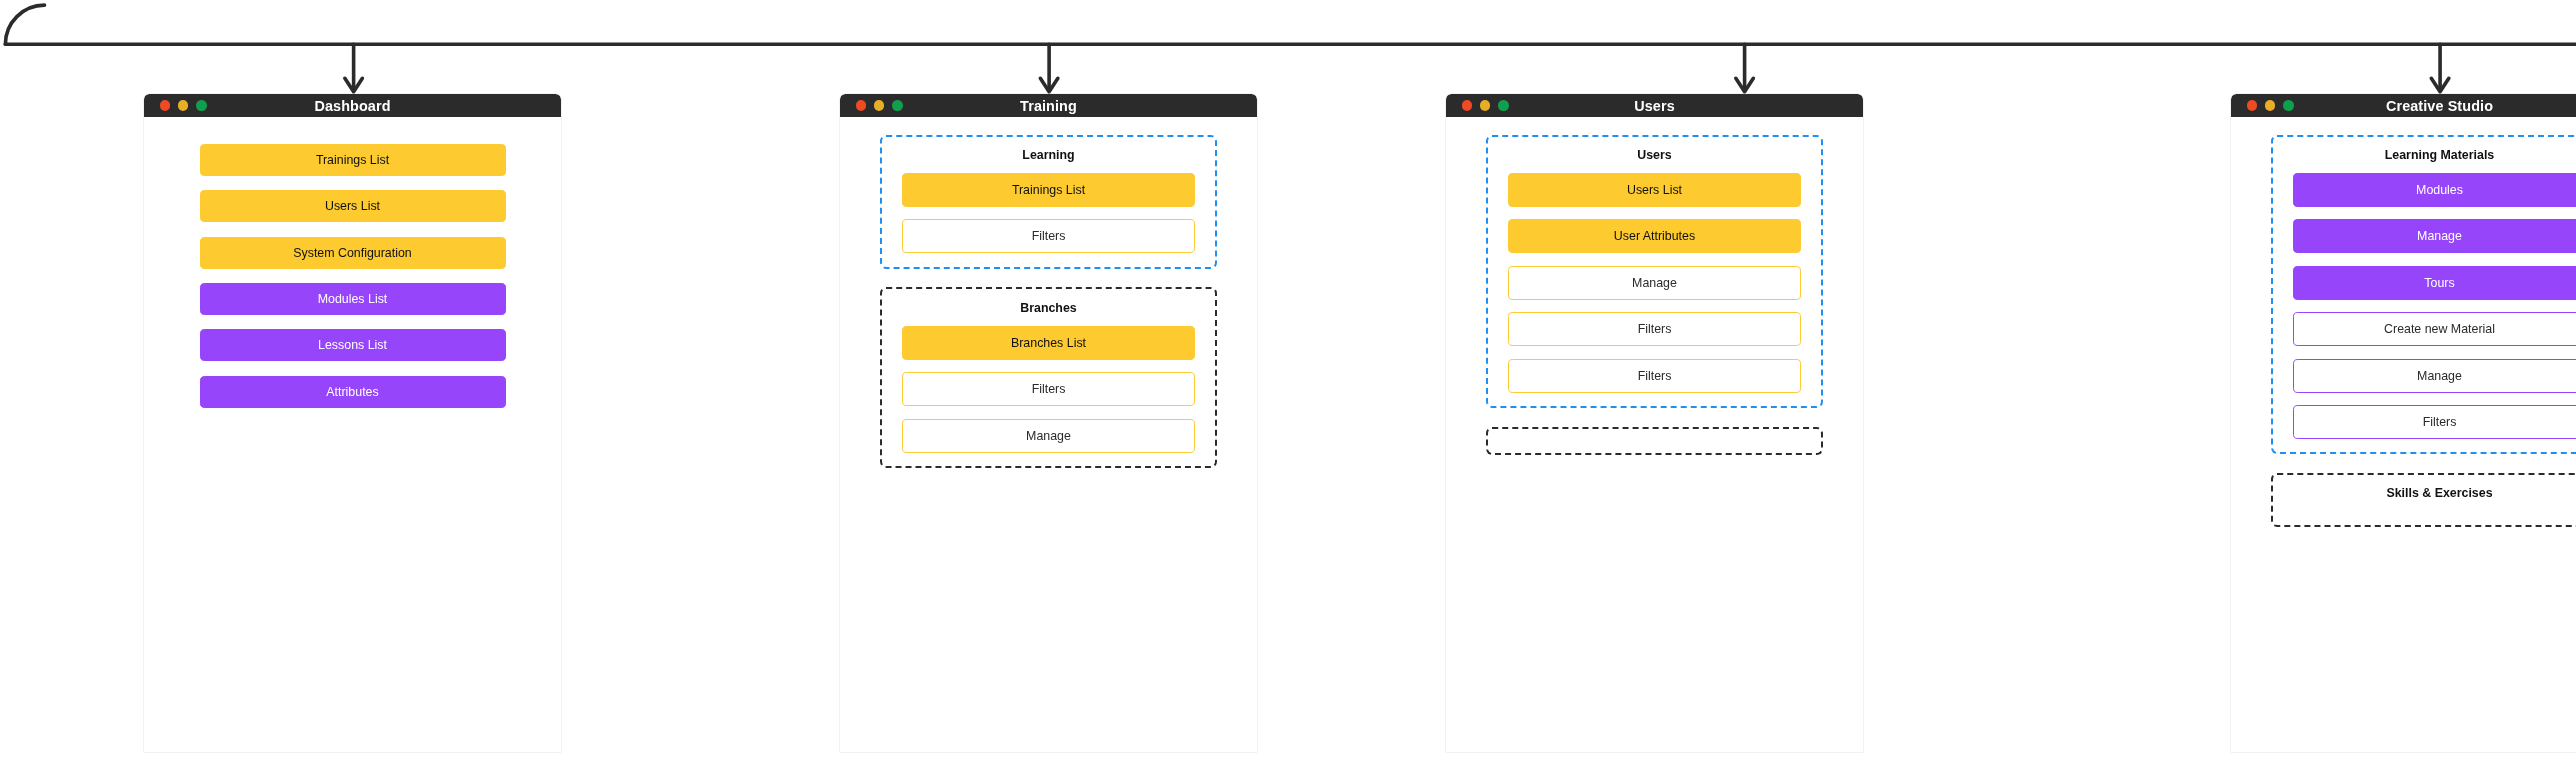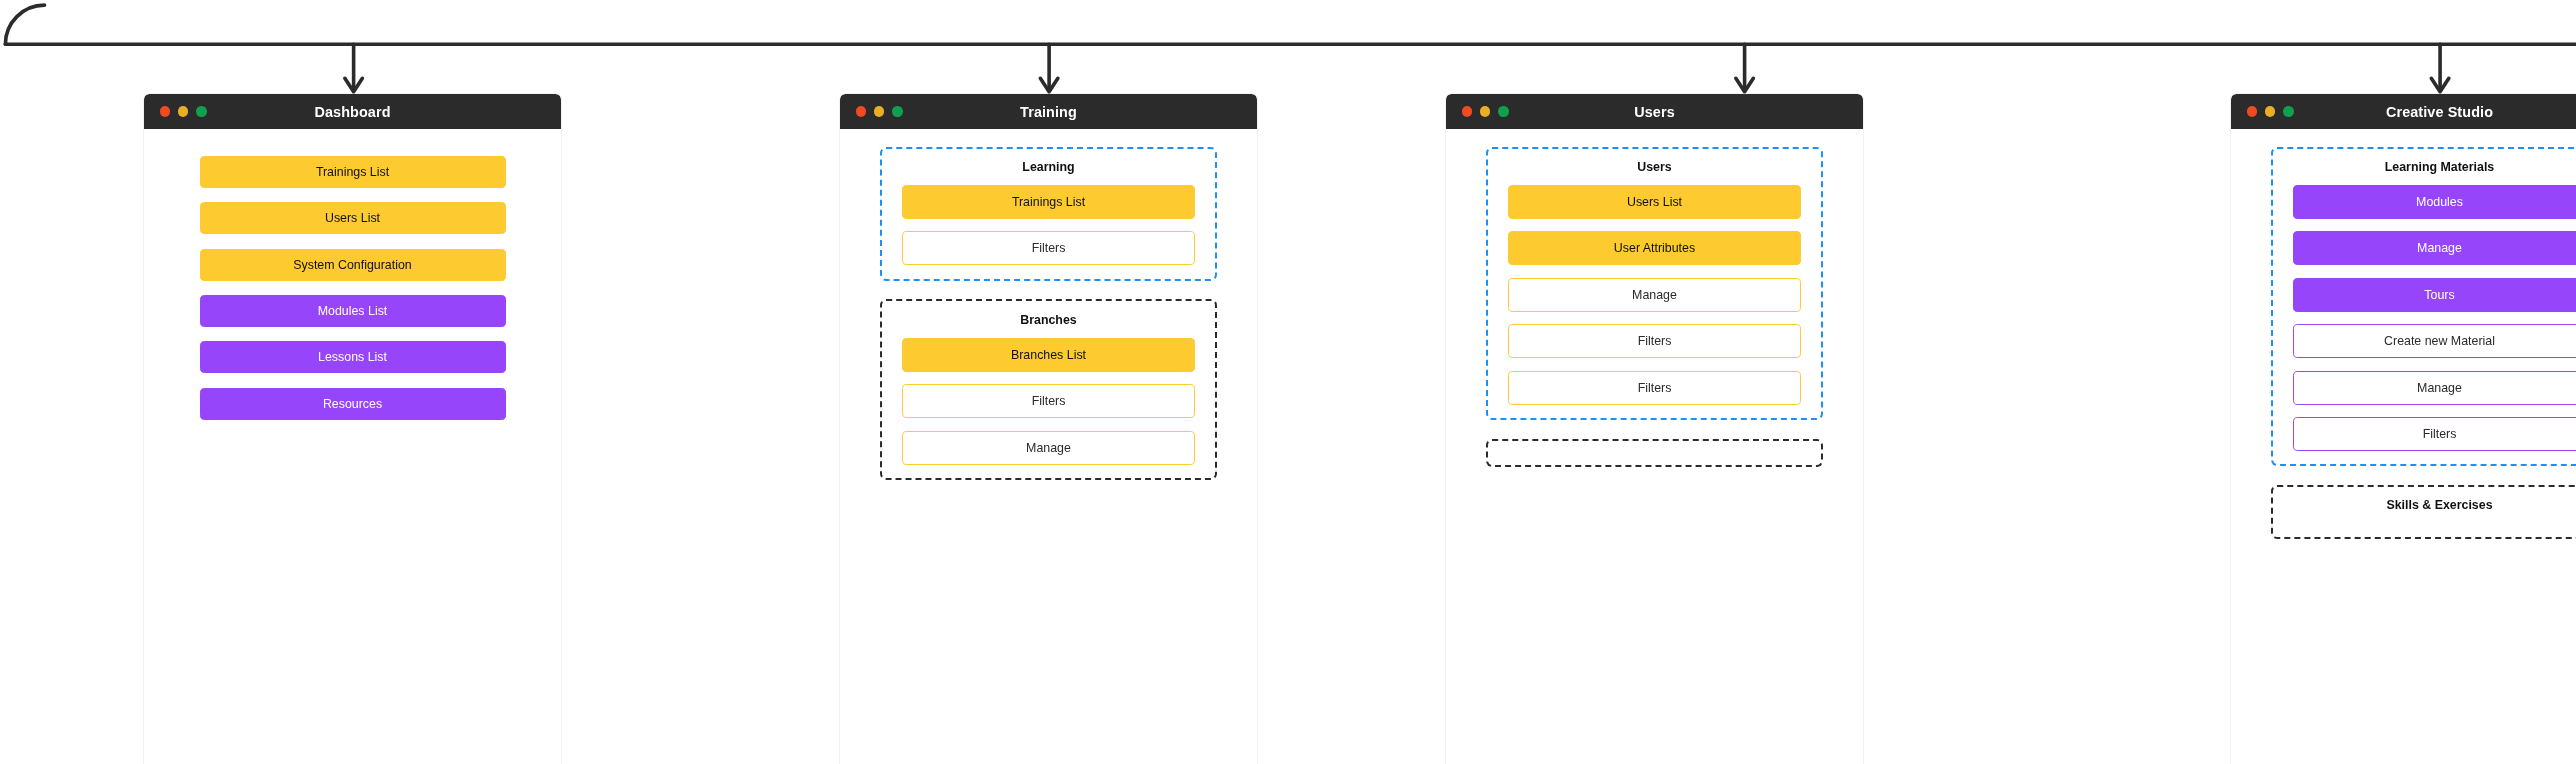--- a/index.html
+++ b/index.html
@@ -25,21 +25,21 @@
     border-radius:5.2px 5.2px 0 0;
     box-shadow:0 0 0 0.5px rgba(0,0,0,.10);
     overflow:hidden;
   }
   .window.w1{left:144px;}
   .window.w2{left:840px;}
   .window.w3{left:1446px;}
   .window.w4{left:2231px;}
 
   .titlebar{
-    height:35px;
+    height:23px;
     background:#2b2b2b;
     display:flex;align-items:center;
     position:relative;
     border-radius:5.2px 5.2px 0 0;
   }
   .lights{display:flex;gap:8.2px;margin-left:15.5px;}
   .light{width:10.3px;height:10.3px;border-radius:50%;}
   .light.red{background:#f04a23;}
   .light.yellow{background:#e8af26;}
   .light.green{background:#0ea04c;}
@@ -127,21 +127,21 @@
         </div>
         <div class="win-title">Dashboard</div>
       </div>
       <div class="win-body">
         <div class="group dash-list" style="border: none; padding: 9.3px 15.5px 0px;">
           <div class="btn solid-yellow">Trainings List</div>
           <div class="btn solid-yellow">Users List</div>
           <div class="btn solid-yellow">System Configuration</div>
           <div class="btn solid-purple">Modules List</div>
           <div class="btn solid-purple">Lessons List</div>
-          <div class="btn solid-purple">Resources</div>
+          <div class="btn solid-purple">Attributes</div>
         </div>
       </div>
     </div>
     <div class="window w2">
       <div class="titlebar">
         <div class="lights">
           <span class="light red"></span>
           <span class="light yellow"></span>
           <span class="light green"></span>
         </div>

